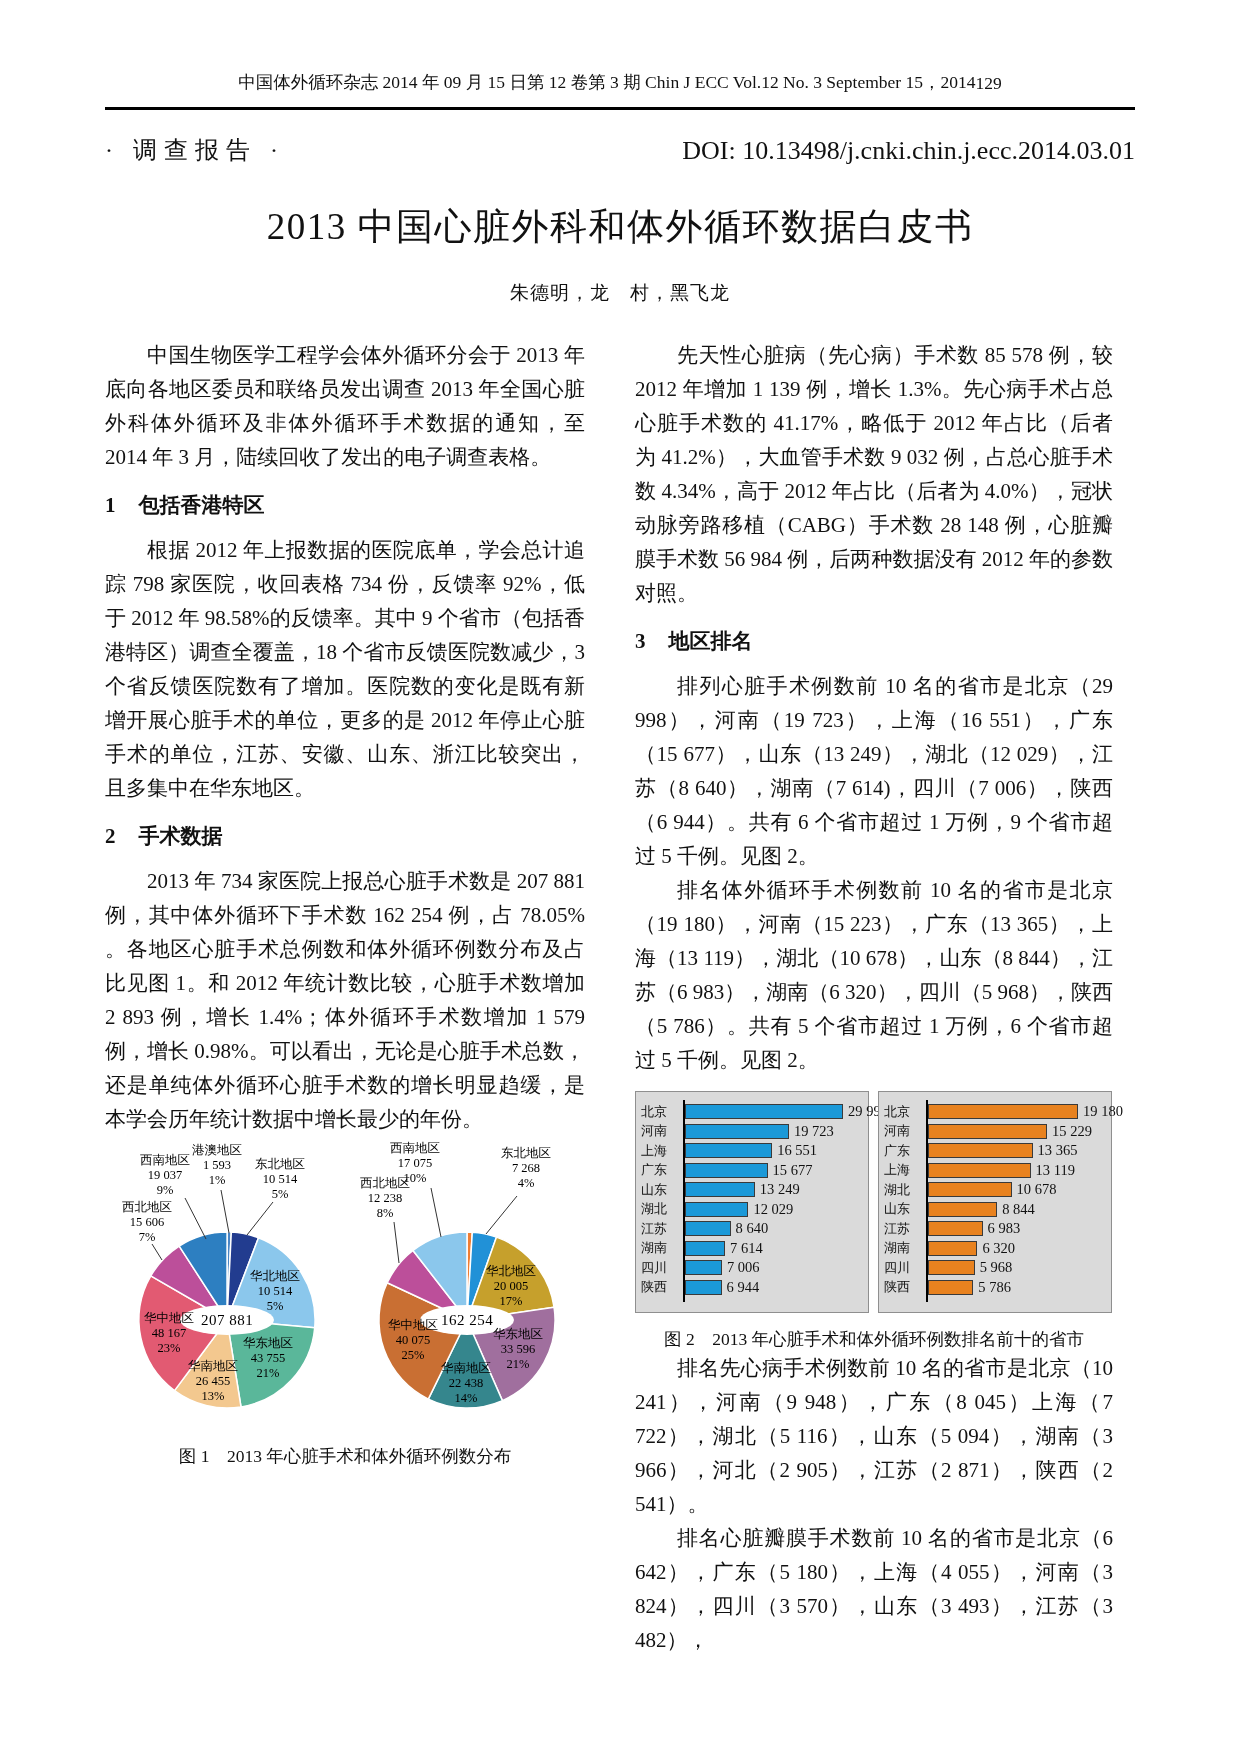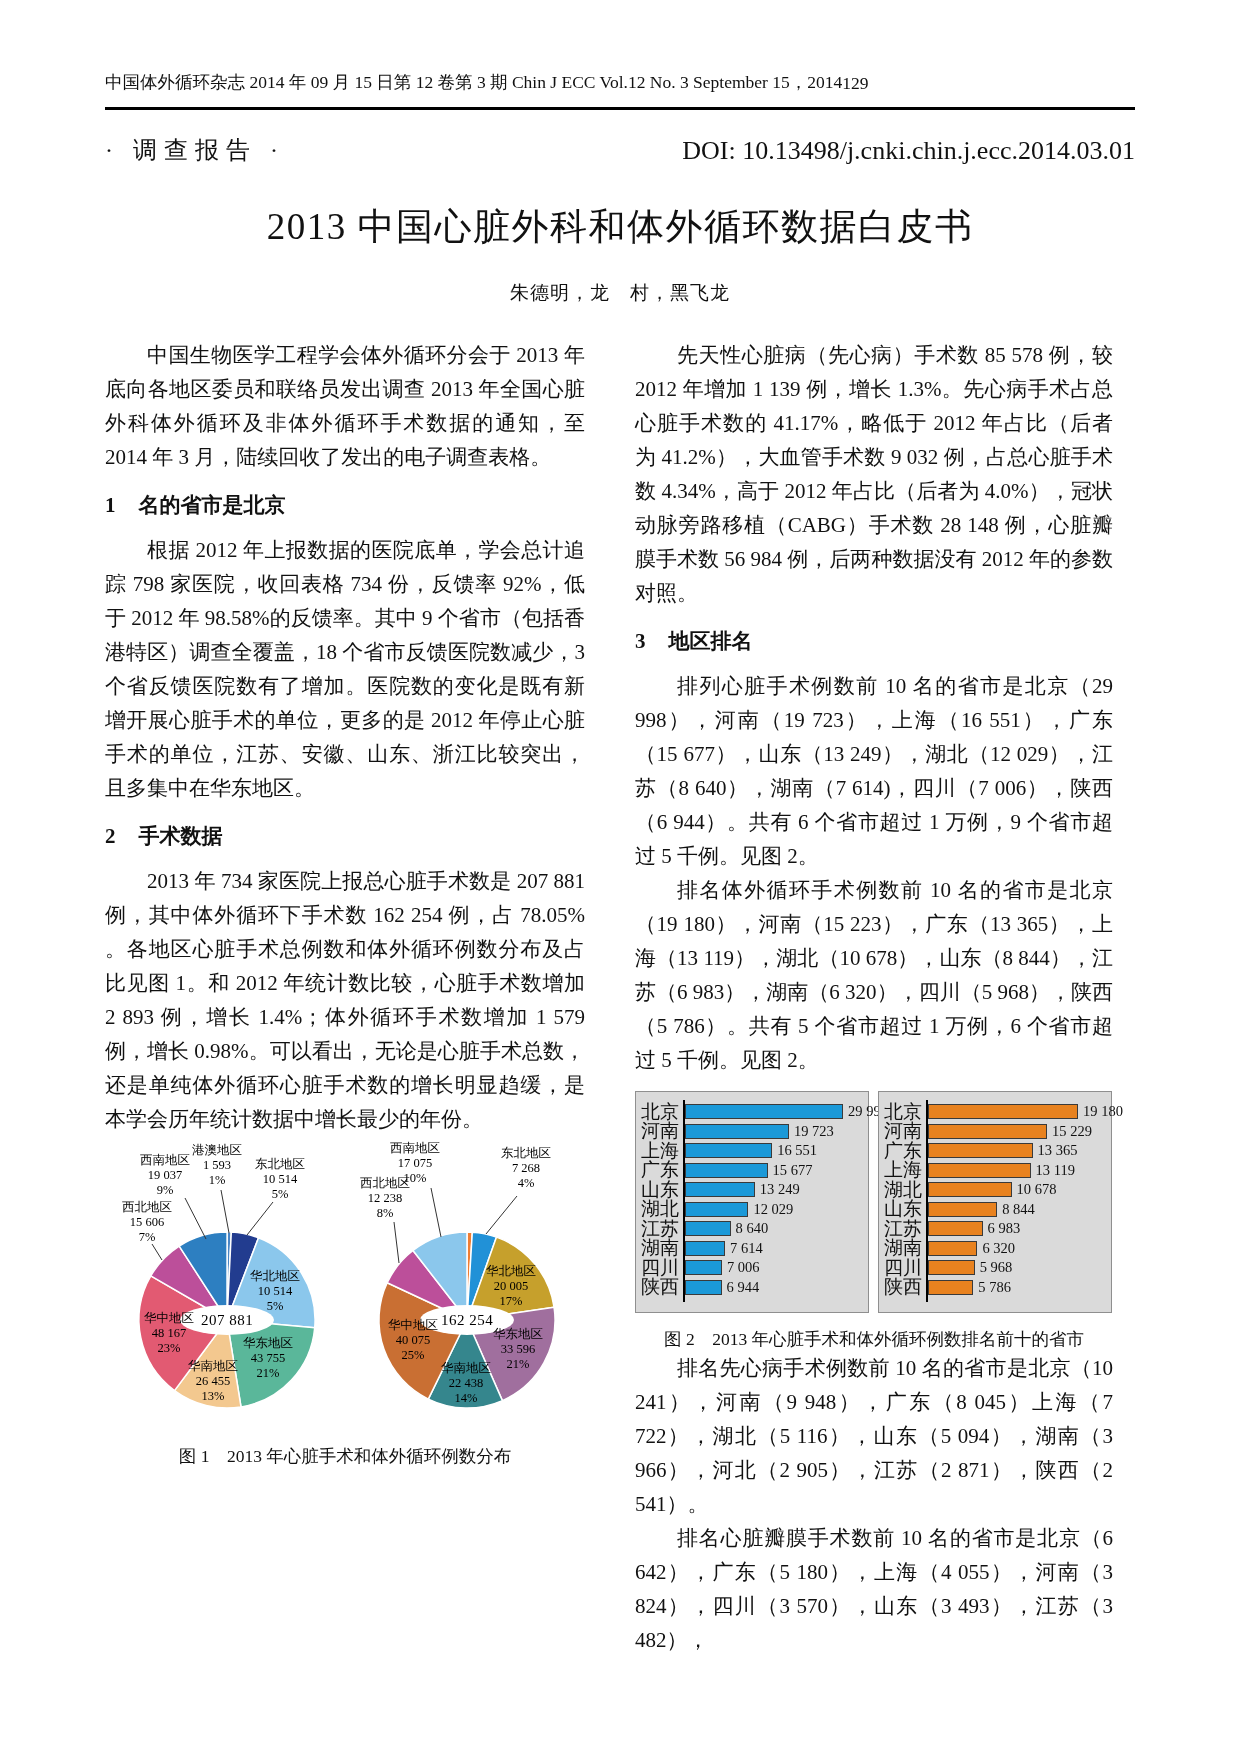--- a/index.html
+++ b/index.html
@@ -1,20 +1,20 @@
 <!DOCTYPE html>
 <html><head>
 <meta charset="utf-8">
 <style>
   html,body{margin:0;padding:0;background:#e8e8e8;}
   .page{width:1241px;height:1755px;background:#ffffff;position:relative;overflow:hidden;
         font-family:"Liberation Serif","DejaVu Serif",serif;color:#111;}
   .content{position:absolute;left:105px;top:70px;width:1030px;}
 
-  .journal-header{display:flex;justify-content:flex-start;align-items:flex-end;
+  .journal-header{display:flex;justify-content:center;align-items:flex-end;
         font-size:17.5px;padding-bottom:13px;border-bottom:3.5px solid #000;}
   .report-row{display:flex;justify-content:space-between;align-items:flex-end;margin-top:24px;}
   .report-label{font-size:24px;letter-spacing:7px;}
   .doi{font-size:26px;}
 
   .title{text-align:center;font-size:37px;margin-top:36px;letter-spacing:1.5px;white-space:nowrap;}
   .authors{text-align:center;font-size:19px;margin-top:28px;letter-spacing:1px;}
 
   .cols{display:flex;gap:50px;margin-top:32px;}
   .col-left{width:480px;flex:none;}
@@ -34,21 +34,21 @@
         letter-spacing:0.5px;}
   .fig-caption{text-align:center;font-size:17.5px;margin-top:14px;}
 
   
   .fig2{margin-top:14px;}
   .bar-panels{display:flex;gap:9px;}
   .bar-panel{width:234px;height:222px;background:#dadada;border:1px solid #8f8f8f;
         box-sizing:border-box;position:relative;padding:10px 0 0 5px;flex:none;}
   .axis{position:absolute;left:47px;top:8px;bottom:10px;width:2px;background:#000;}
   .bar-row{display:flex;align-items:center;height:19.5px;position:relative;}
-  .bar-cat{width:40px;flex:none;font-size:19px;}
+  .bar-cat{width:40px;flex:none;font-size:13px;}
   .bar{height:15px;border:1px solid #3a3a3a;box-sizing:border-box;flex:none;margin-left:4px;}
   .bar-val{font-size:14.5px;margin-left:5px;white-space:nowrap;}
 
   .after-fig{margin-top:16px;}
 
   .footnote{margin-top:78px;}
   .fn-rule{width:196px;border-top:2px solid #111;margin-bottom:15px;}
   .fn-text{font-size:17.5px;}
 </style>
 </head>
@@ -69,21 +69,21 @@
 
     <div class="title">2013 中国心脏外科和体外循环数据白皮书</div>
     <div class="authors">朱德明，龙　村，黑飞龙</div>
 
     <div class="cols">
 
       <div class="col-left">
         <p class="para">中国生物医学工程学会体外循环分会于 2013 年底向各地区委员和联络员发出调查 2013 年全国心脏外科体外循环及非体外循环手术数据的通知，至 2014 年 3 月，陆续回收了发出的电子调查表格。</p>
 
         <h3 class="sec">
-          <span class="sec-no">1</span><span>名的省市是北京</span>
+          <span class="sec-no">1</span><span>包括香港特区</span>
         </h3>
         <p class="para">根据 2012 年上报数据的医院底单，学会总计追踪 798 家医院，收回表格 734 份，反馈率 92%，低于 2012 年 98.58%的反馈率。其中 9 个省市（包括香港特区）调查全覆盖，18 个省市反馈医院数减少，3 个省反馈医院数有了增加。医院数的变化是既有新增开展心脏手术的单位，更多的是 2012 年停止心脏手术的单位，江苏、安徽、山东、浙江比较突出，且多集中在华东地区。</p>
 
         <h3 class="sec">
           <span class="sec-no">2</span><span>手术数据</span>
         </h3>
         <p class="para">2013 年 734 家医院上报总心脏手术数是 207 881 例，其中体外循环下手术数 162 254 例，占 78.05% 。各地区心脏手术总例数和体外循环例数分布及占比见图 1。和 2012 年统计数比较，心脏手术数增加 2 893 例，增长 1.4%；体外循环手术数增加 1 579 例，增长 0.98%。可以看出，无论是心脏手术总数，还是单纯体外循环心脏手术数的增长明显趋缓，是本学会历年统计数据中增长最少的年份。</p>
 
         <div class="fig1">
           <div class="pies">

